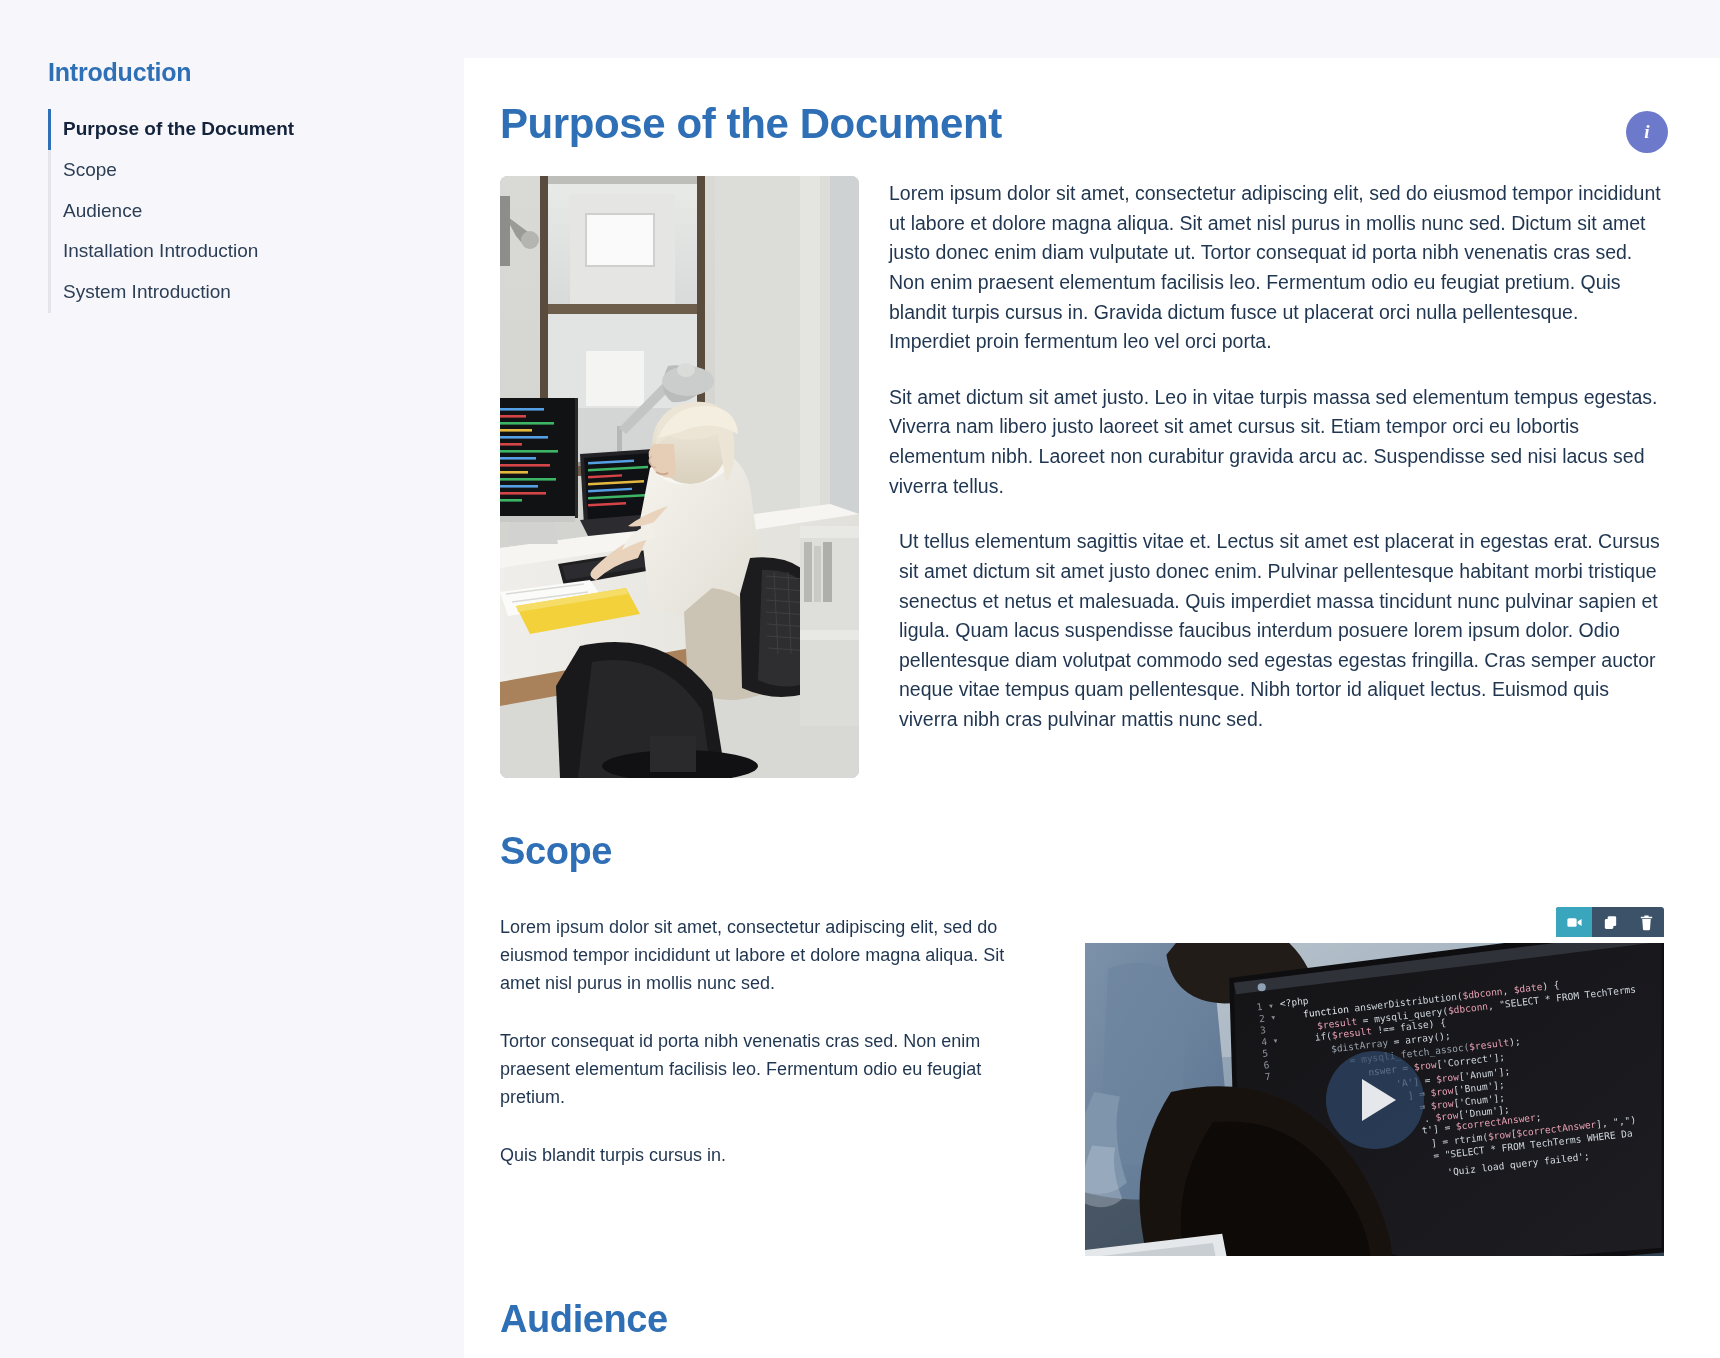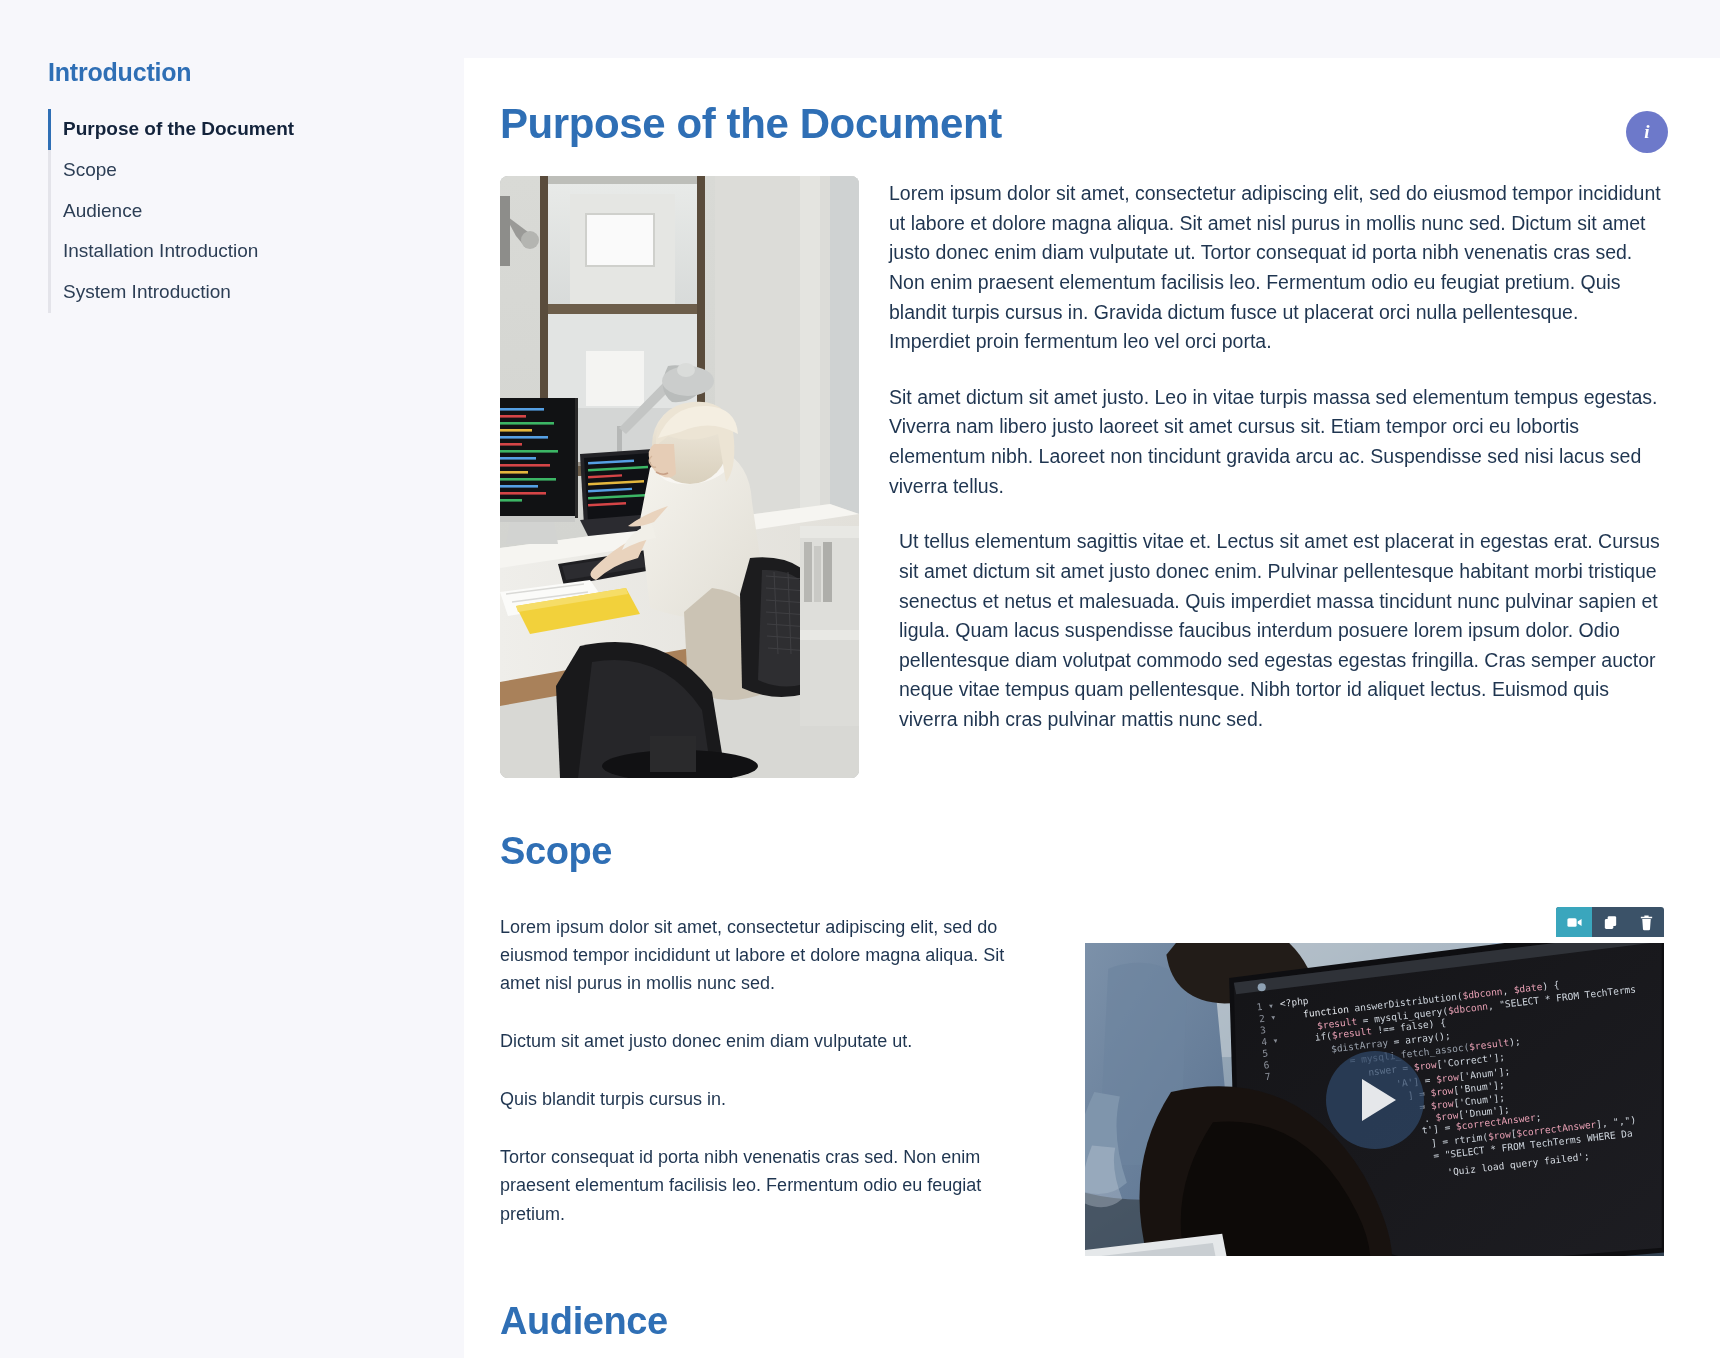--- a/index.html
+++ b/index.html
@@ -417,34 +417,33 @@
               <rect x="314" y="370" width="7" height="56" fill="#c9c9c5"></rect>
               <rect x="323" y="366" width="9" height="60" fill="#aeaeaa"></rect>
               <rect x="300" y="454" width="59" height="10" fill="#e8e8e4"></rect>
               <rect x="300" y="464" width="59" height="86" fill="#dcdcd8"></rect>
             </svg>
           </div>
         </div>
 
         <div class="text-col">
           <p class="body-text">Lorem ipsum dolor sit amet, consectetur adipiscing elit, sed do eiusmod tempor incididunt ut labore et dolore magna aliqua. Sit amet nisl purus in mollis nunc sed. Dictum sit amet justo donec enim diam vulputate ut. Tortor consequat id porta nibh venenatis cras sed. Non enim praesent elementum facilisis leo. Fermentum odio eu feugiat pretium. Quis blandit turpis cursus in. Gravida dictum fusce ut placerat orci nulla pellentesque. Imperdiet proin fermentum leo vel orci porta.</p>
-          <p class="body-text">Sit amet dictum sit amet justo. Leo in vitae turpis massa sed elementum tempus egestas. Viverra nam libero justo laoreet sit amet cursus sit. Etiam tempor orci eu lobortis elementum nibh. Laoreet non tincidunt gravida arcu ac. Suspendisse sed nisi lacus sed viverra tellus.</p>
+          <p class="body-text">Sit amet dictum sit amet justo. Leo in vitae turpis massa sed elementum tempus egestas. Viverra nam libero justo laoreet sit amet cursus sit. Etiam tempor orci eu lobortis elementum nibh. Laoreet non curabitur gravida arcu ac. Suspendisse sed nisi lacus sed viverra tellus.</p>
           <p class="body-text">Ut tellus elementum sagittis vitae et. Lectus sit amet est placerat in egestas erat. Cursus sit amet dictum sit amet justo donec enim. Pulvinar pellentesque habitant morbi tristique senectus et netus et malesuada. Quis imperdiet massa tincidunt nunc pulvinar sapien et ligula. Quam lacus suspendisse faucibus interdum posuere lorem ipsum dolor. Odio pellentesque diam volutpat commodo sed egestas egestas fringilla. Cras semper auctor neque vitae tempus quam pellentesque. Nibh tortor id aliquet lectus. Euismod quis viverra nibh cras pulvinar mattis nunc sed.</p>
         </div>
       </div>
 
       <div class="scope-wrap">
         <h2 class="section-title">Scope</h2>
 
         <div class="scope-cols">
           <div class="scope-text">
             <p>Lorem ipsum dolor sit amet, consectetur adipiscing elit, sed do eiusmod tempor incididunt ut labore et dolore magna aliqua. Sit amet nisl purus in mollis nunc sed.</p>
-            <p>Dictum sit amet justo donec enim diam vulputate ut.</p>
+            <p>Tortor consequat id porta nibh venenatis cras sed. Non enim praesent elementum facilisis leo. Fermentum odio eu feugiat pretium.</p>
             <p>Quis blandit turpis cursus in.</p>
-            <p>Tortor consequat id porta nibh venenatis cras sed. Non enim praesent elementum facilisis leo. Fermentum odio eu feugiat pretium.</p>
           </div>
 
           <div class="video-col">
 
             <div class="video-toolbar">
               <div class="vt-btn active">
                 <svg viewBox="0 0 24 24" fill="currentColor">
                   <rect x="2" y="6" width="13" height="12" rx="2.2"></rect>
                   <path d="M16.5 10.6 L22 7.2 v9.6 l-5.5 -3.4 z"></path>
                 </svg>

